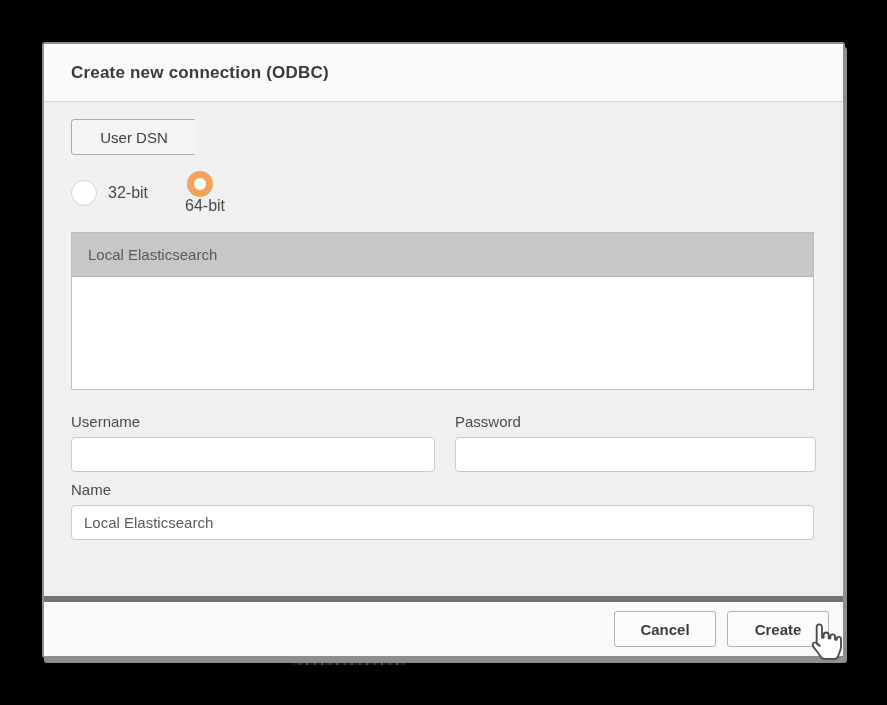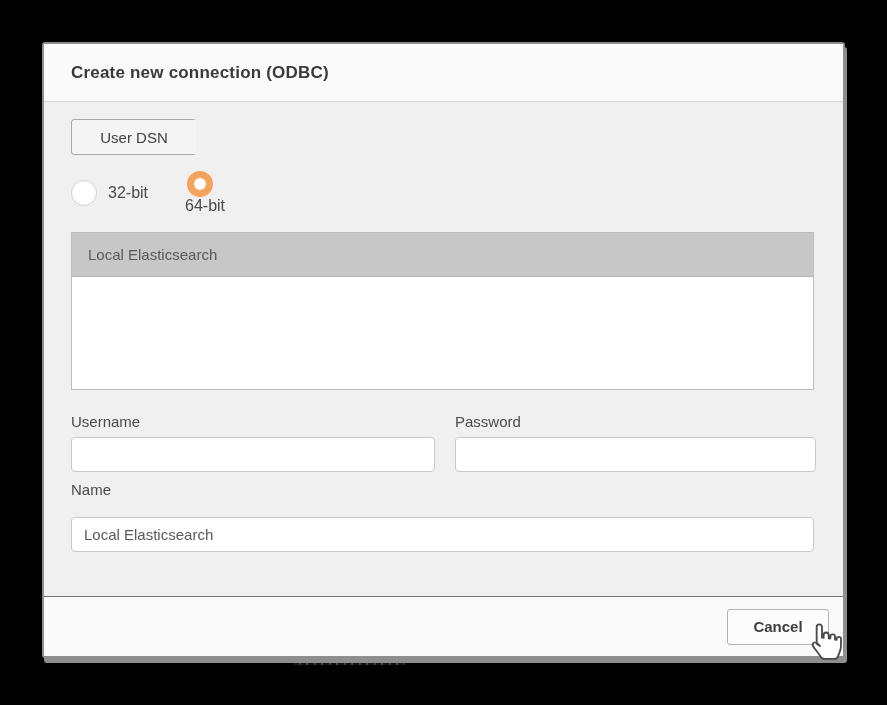--- a/index.html
+++ b/index.html
@@ -44,21 +44,21 @@
   }
   .modal-body {
     flex: 1 1 auto;
     padding: 17px 27px 0 27px;
     background: #f0f0f0;
   }
   .modal-footer {
     flex: 0 0 60px;
     height: 60px;
     background: #fafafa;
-    border-top: 1px solid #737373;
+    border-top: 6px solid #737373;
     display: flex;
     align-items: center;
     justify-content: flex-end;
     gap: 11px;
     padding: 0 14px 0 0;
   }
 
   
   .tab-group { display: inline-flex; border-radius: 3px; overflow: hidden; }
   .tab {
@@ -127,21 +127,21 @@
   .dsn-item.selected {
     background: #c7c7c7;
     border-bottom: 1px solid #b5b5b5;
   }
 
   
   .form-row { display: flex; gap: 20px; margin-top: 23px; }
   .form-col { display: flex; flex-direction: column; }
   .form-col.half-left  { width: 370px; }
   .form-col.half-right { width: 367px; }
-  .form-col.full { width: 743px; margin-top: 9px; gap: 12px; }
+  .form-col.full { width: 743px; margin-top: 9px; }
   .field-label {
     font-size: 15px;
     color: #4a4a4a;
     line-height: 17px;
     margin-bottom: 7px;
   }
   .text-input {
     height: 35px;
     width: 100%;
     background: #ffffff;
@@ -247,20 +247,21 @@
 
       <div class="form-col full">
         <div class="field-label">Name</div>
         <input class="text-input" type="text" value="Local Elasticsearch" style="">
       </div>
 
     </div>
 
     <div class="modal-footer">
       <button class="dlg-btn">Cancel</button>
+      <button class="dlg-btn">Create</button>
     </div>
 
   </div>
 
   <svg class="cursor" viewBox="0 0 24 26" xmlns="http://www.w3.org/2000/svg">
     <path d="M8.2 14.6 V4.6 a1.6 1.6 0 0 1 3.2 0 V11 l1 .1 V9.4 a1.5 1.5 0 0 1 3 0 V11.4 l1 .1 V10.4 a1.4 1.4 0 0 1 2.8 0 V12.2 l1 .1 v-.5 a1.3 1.3 0 0 1 2.6 0 V16 c0 2.6-1.1 4.2-1.8 6.2-.3.9-1.1 1.5-2.1 1.5 h-6.2 c-.8 0-1.6-.4-2-1.1-1.2-2-2.7-3.8-4.1-5.6-.5-.7-1.3-1.6-.6-2.5.6-.8 1.8-.7 2.6-.1.6.5 1.1 1 1.6 1.6 z" fill="#ffffff" stroke="#4a4a4a" stroke-width="1.1" stroke-linejoin="round"></path>
   </svg>
 
 </div>
 

